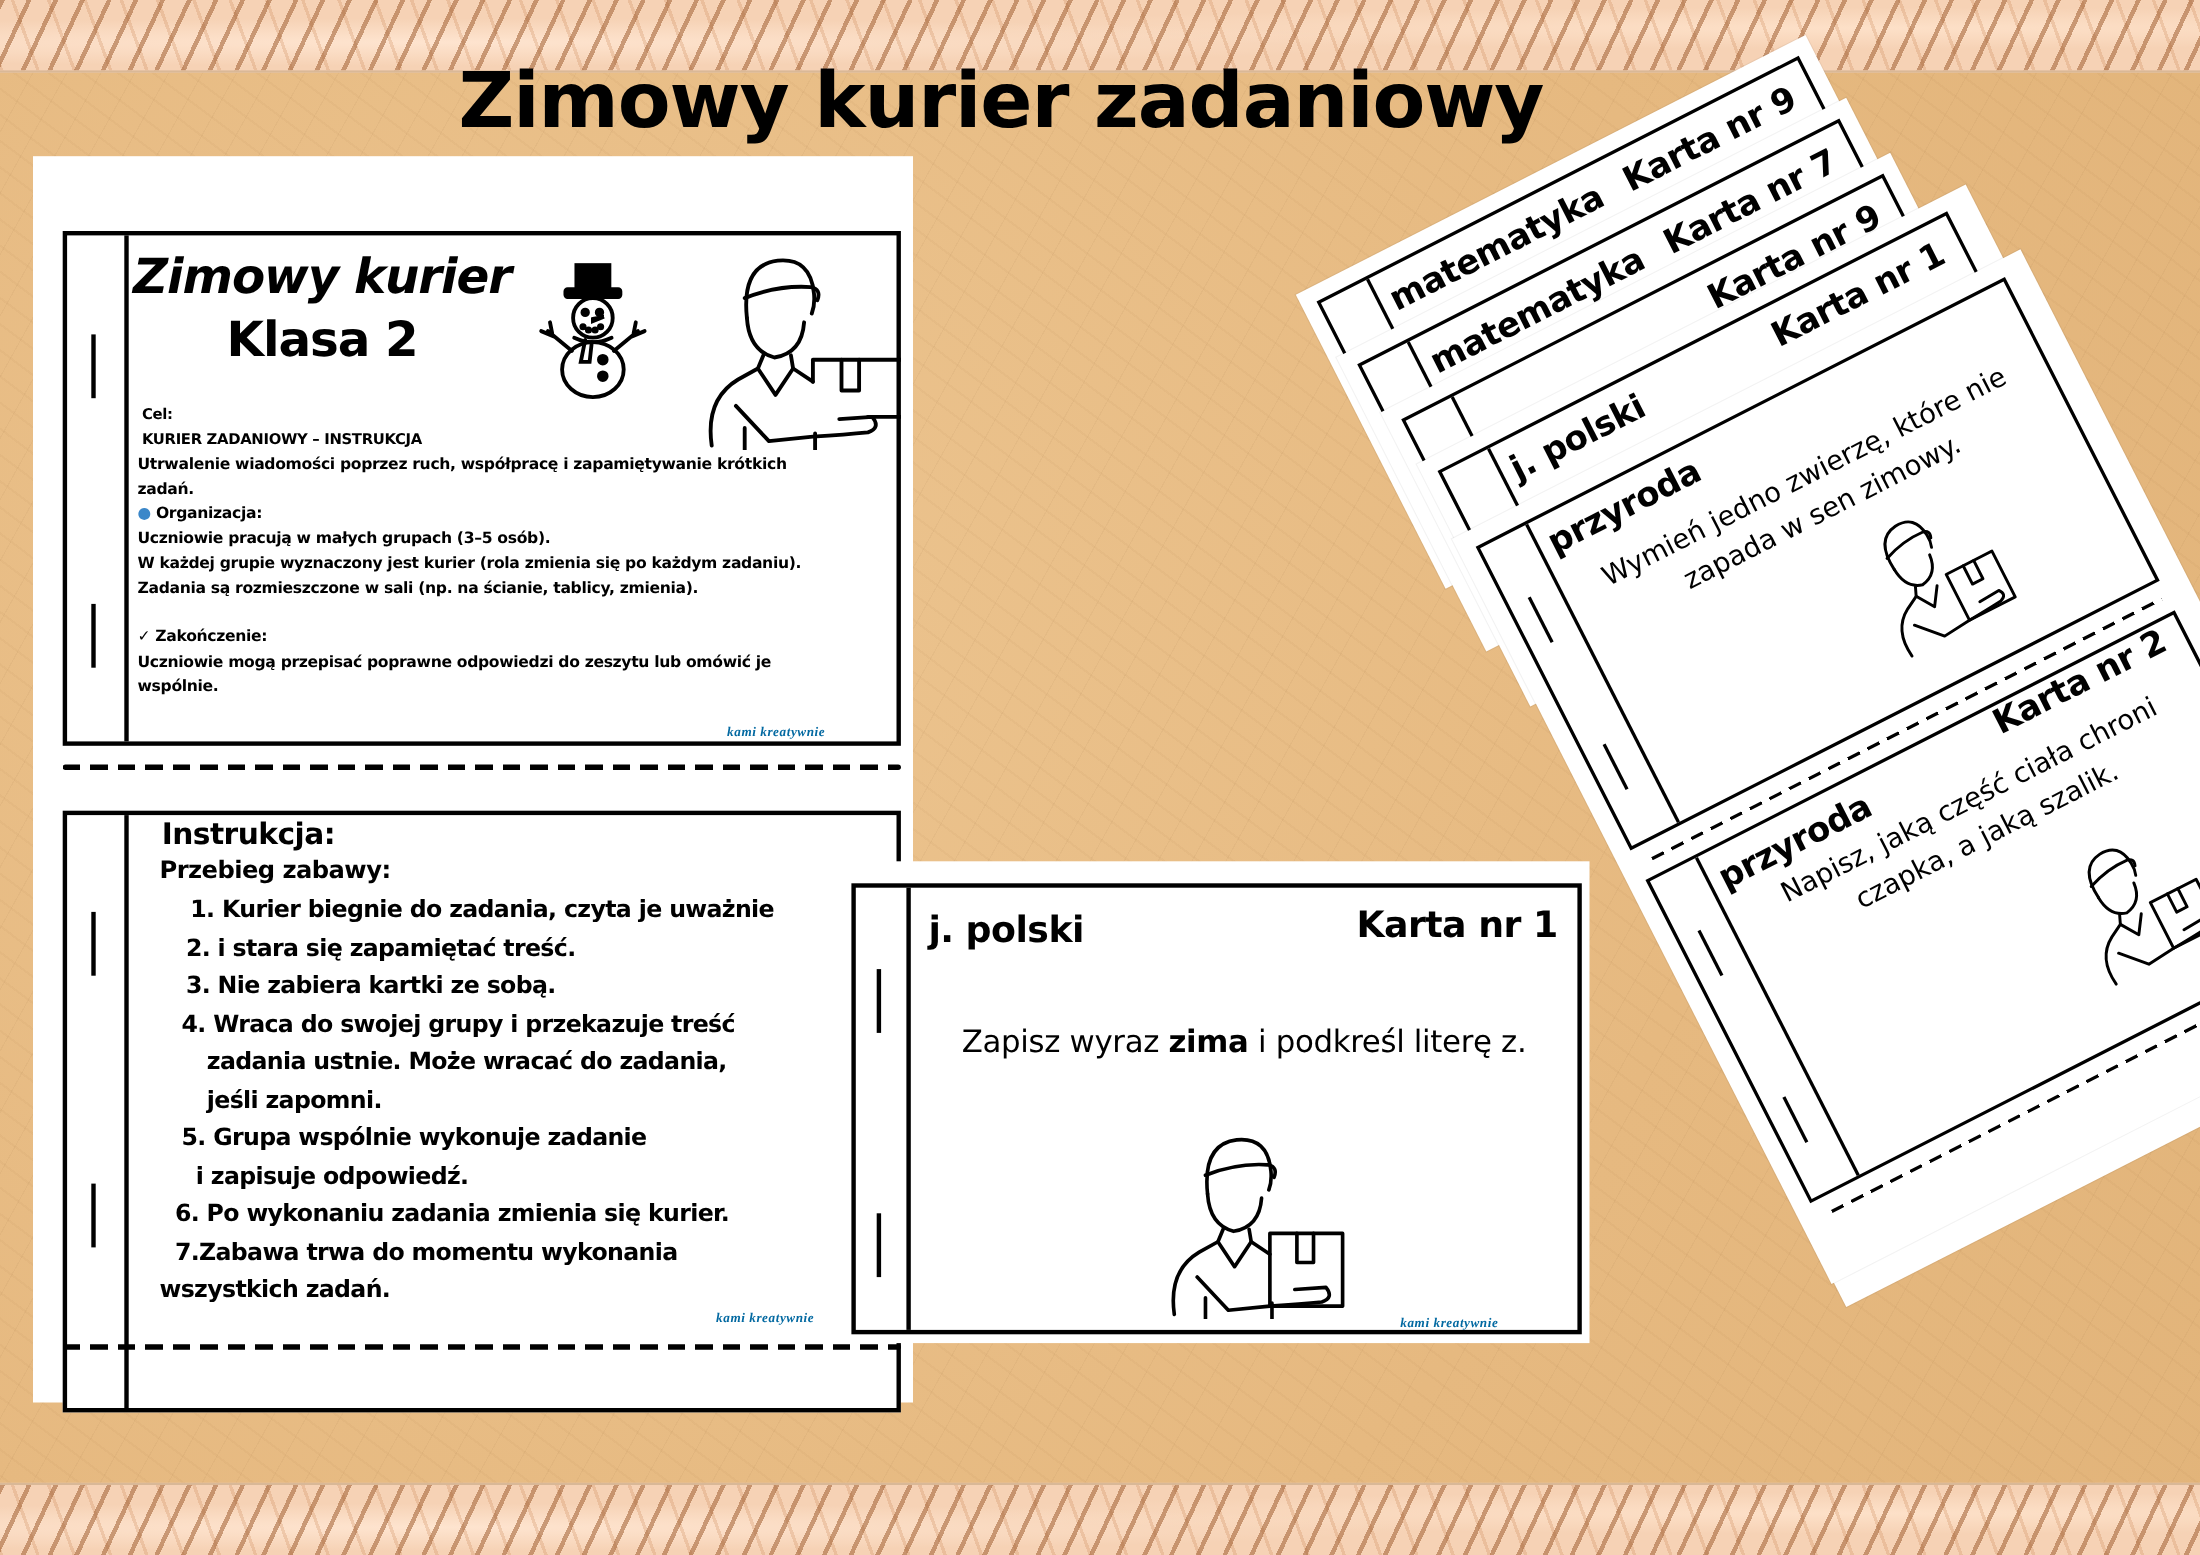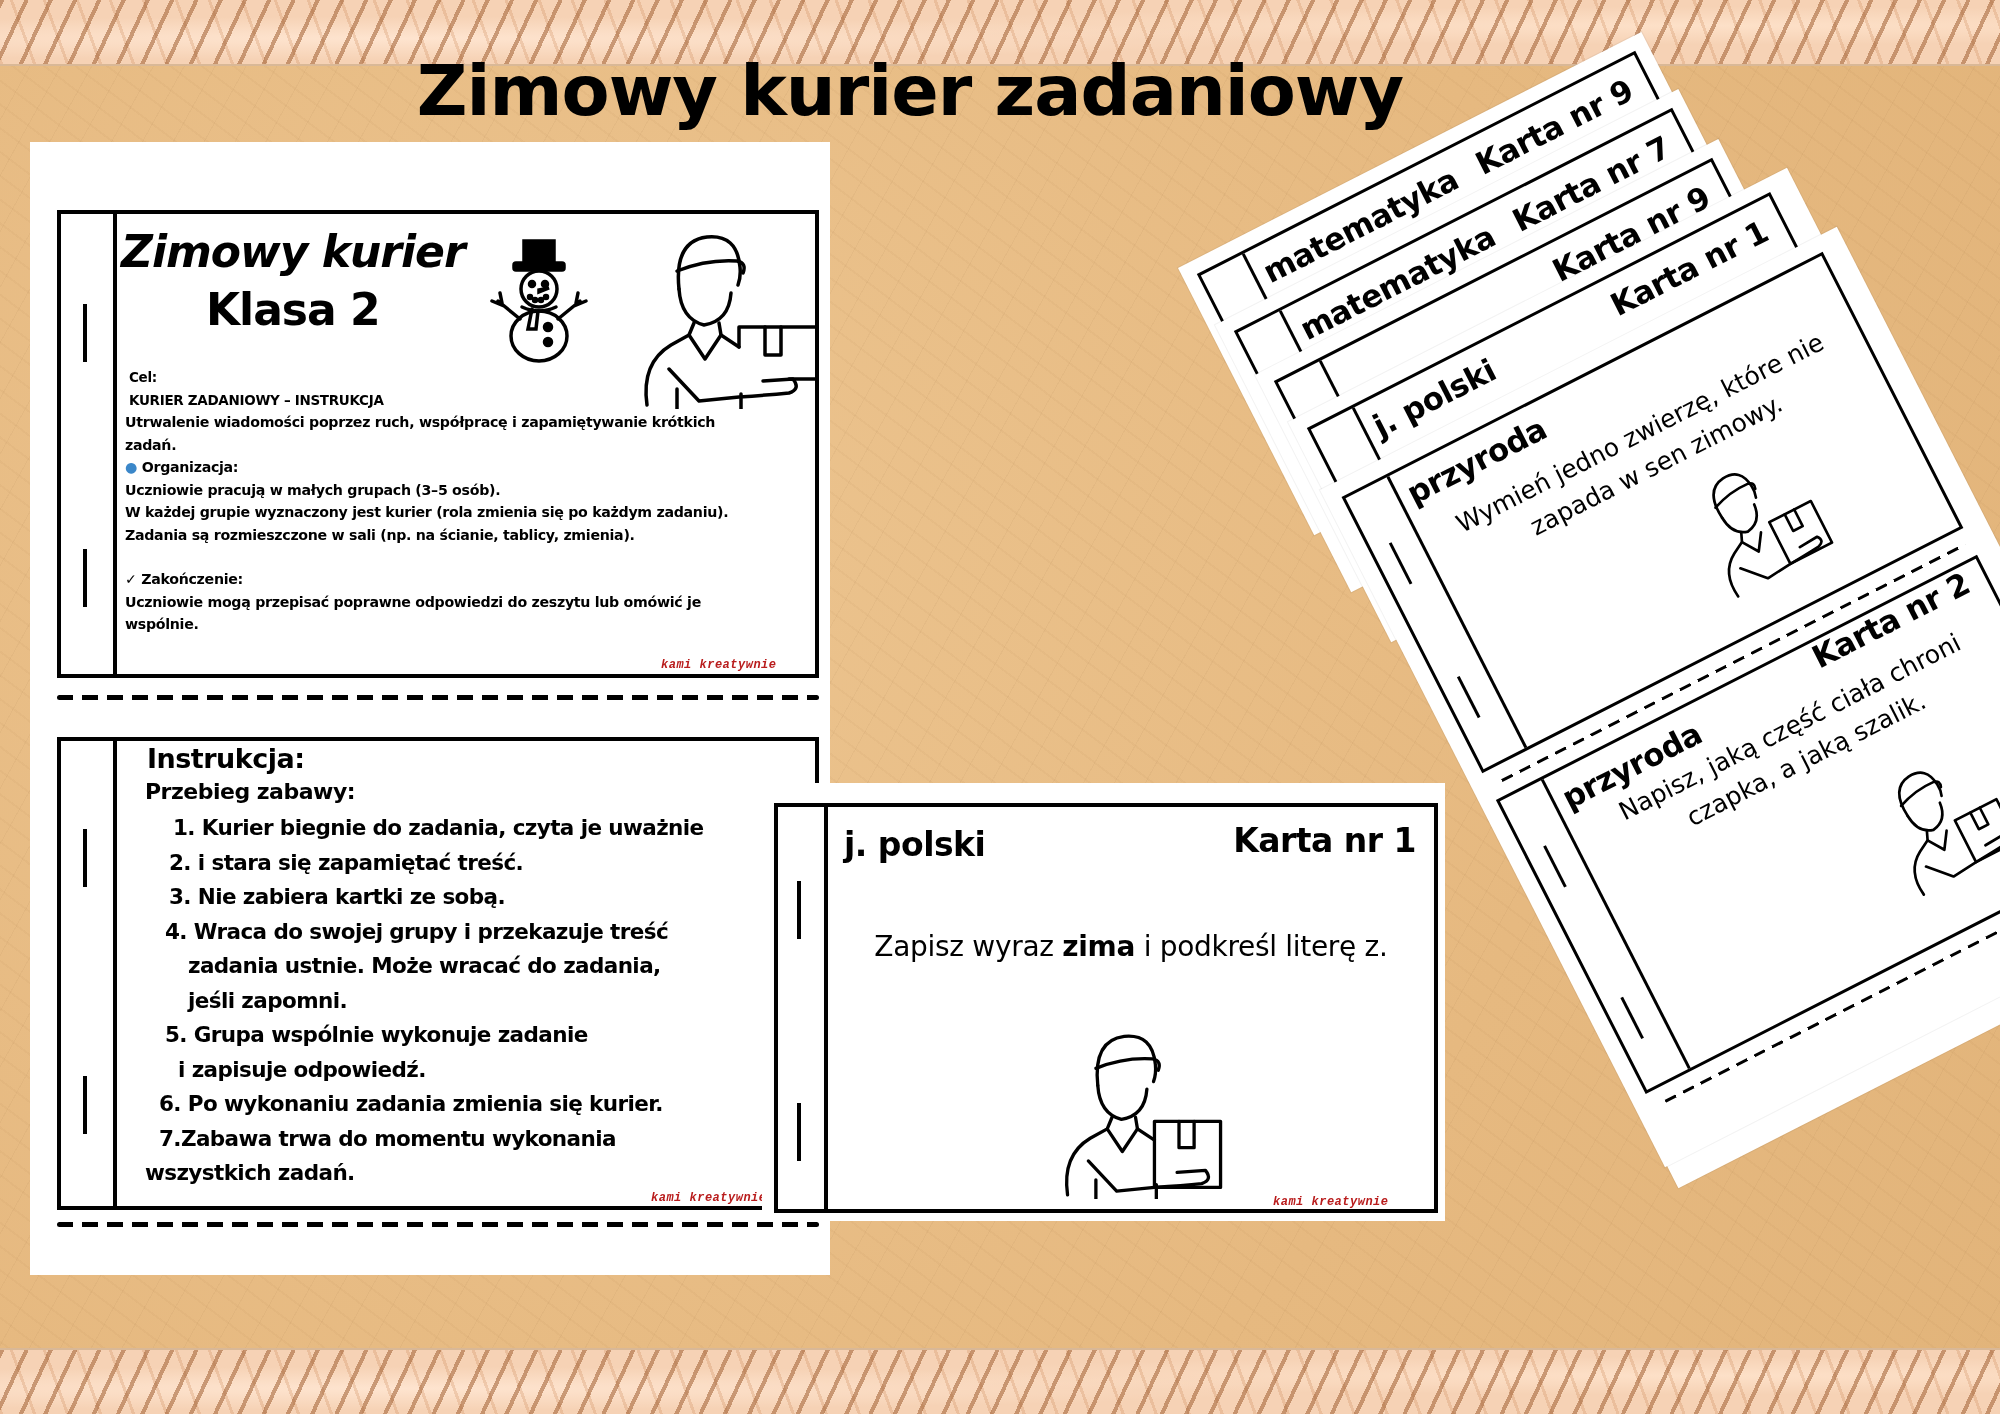--- a/index.html
+++ b/index.html
@@ -46,34 +46,34 @@
   }
   .box .tick {
     position: absolute; left: 22px; width: 4px; height: 58px; background: #000;
   }
   .dash {
     position: absolute; height: 5px;
     background-image: repeating-linear-gradient(90deg, #000 0 16px, transparent 16px 25px);
     border-radius: 3px;
   }
   .watermark {
-    position: absolute; font-family: Liberation Mono, monospace; font-style: italic; font-weight: bold;
-    color: #b91c1c; font-size: 12px; letter-spacing: 0.5px;
+    position: absolute; font-family: Liberation Serif, serif; font-style: italic; font-weight: bold;
+    color: #0369a1; font-size: 12px; letter-spacing: 0.5px;
   }
 
   .b1 { left: 27px; top: 68px; width: 762px; height: 468px; }
   .b1 .title1 { position: absolute; left: 60px; top: 12px; font-size: 44px; font-weight: bold; letter-spacing: -1px; font-style: italic; }
   .b1 .title2 { position: absolute; left: 145px; top: 70px; font-size: 44px; font-weight: bold; letter-spacing: -1px; }
   .b1 .body { position: absolute; left: 64px; top: 152px; width: 640px; font-size: 14.2px; font-weight: bold; line-height: 22.5px; letter-spacing: -0.3px; }
   .b1 .body .heading { font-size: 13.5px; padding-left: 4px; }
   .b1 .body .sp { height: 22px; }
   .snowman { position: absolute; left: 425px; top: 25px; }
   .courier-big { position: absolute; left: 578px; top: 5px; }
 
-  .b2 { left: 27px; top: 595px; width: 762px; height: 473px; }
+  .b2 { left: 27px; top: 595px; width: 762px; height: 547px; }
   .b2 .ititle { position: absolute; left: 86px; top: 2px; font-size: 27px; font-weight: bold; letter-spacing: -0.5px; }
   .b2 .isub { position: absolute; left: 84px; top: 38px; font-size: 22px; font-weight: bold; letter-spacing: -0.5px; }
   .b2 .steps { position: absolute; left: 84px; top: 70px; width: 640px; font-size: 21.5px; font-weight: bold; line-height: 34.5px; letter-spacing: -0.6px; }
   .b2 .steps div { white-space: nowrap; }
 
   
   .card1 {
     position: absolute; left: 762px; top: 783px; width: 683px; height: 438px; background: #fff;
   }
   .card1 .box { left: 12px; top: 20px; width: 664px; height: 410px; }

